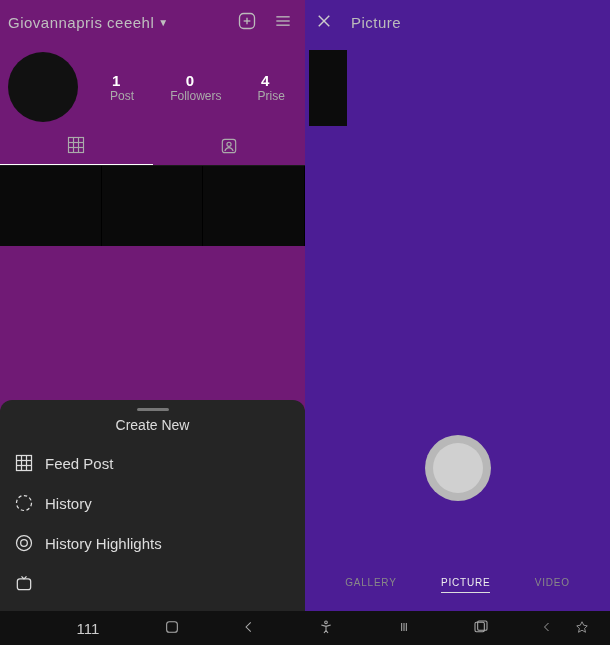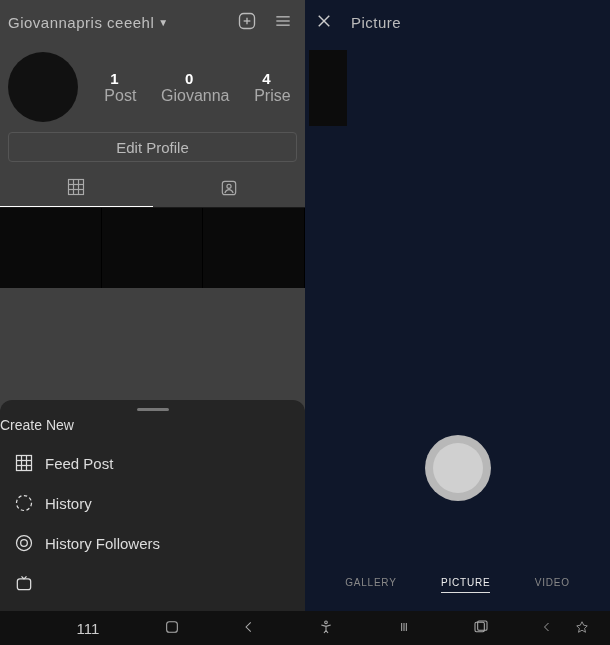--- a/index.html
+++ b/index.html
@@ -15,27 +15,27 @@
     }
     .screen {
       display: flex;
       height: 611px;
       position: relative;
     }
     .left-pane {
       width: 305px;
       height: 100%;
       position: relative;
-      background: #404040;
+      background: #701a75;
     }
     .right-pane {
       width: 305px;
       height: 100%;
       position: relative;
-      background: #0f172a;
+      background: #4c1d95;
     }
     
     .lp-header {
       display: flex;
       align-items: center;
       height: 44px;
       padding: 0 8px;
     }
     .username-drop {
       display: flex;
@@ -61,21 +61,21 @@
       margin-left: 8px;
     }
     .stats {
       flex: 1;
       display: flex;
       justify-content: space-around;
       padding: 0 8px;
     }
     .stat { text-align: center; }
     .stat-num { color: #fff; font-weight: 600; font-size: 15px; }
-    .stat-lbl { color: #aaa; font-size: 16px; padding-left: 12px; }
+    .stat-lbl { color: #aaa; font-size: 12px; padding-left: 12px; }
     
     .bio { padding: 4px 10px 8px 10px; color: #aaa; font-size: 12px; line-height: 1.3; }
     
     .edit-btn {
       margin: 6px 8px;
       border: 1px solid #555;
       border-radius: 4px;
       height: 30px;
       display: flex;
       align-items: center;
@@ -110,21 +110,21 @@
       border-radius: 12px 12px 0 0;
       padding-bottom: 8px;
     }
     .handle {
       width: 32px; height: 3px;
       background: #777;
       border-radius: 2px;
       margin: 8px auto 6px auto;
     }
     .sheet-title {
-      text-align: left;
+      text-align: center;
       color: #ddd;
       font-size: 14px;
       padding-bottom: 10px;
     }
     .sheet-item {
       display: flex;
       align-items: center;
       padding: 10px 14px;
       gap: 11px;
     }
@@ -241,33 +241,30 @@
 
     <div class="stats-row">
       <div class="avatar-ph"></div>
       <div class="stats">
         <div class="stat">
           <div class="stat-num">1</div>
           <div class="stat-lbl">Post</div>
         </div>
         <div class="stat">
           <div class="stat-num">0</div>
-          <div class="stat-lbl">Giovanna</div>
+          <div class="stat-lbl">Followers</div>
         </div>
         <div class="stat">
           <div class="stat-num">4</div>
           <div class="stat-lbl">Prise</div>
         </div>
       </div>
     </div>
 
 
-    <div class="edit-btn">
-      <span>Edit Profile</span>
-    </div>
 
     <div class="ptabs">
       <div class="ptab active">
         <svg width="20" height="20" viewBox="0 0 24 24" fill="none" stroke-width="1.4">
             <rect x="3" y="3" width="18" height="18"></rect>
             <line x1="9" y1="3" x2="9" y2="21"></line>
             <line x1="15" y1="3" x2="15" y2="21"></line>
             <line x1="3" y1="9" x2="21" y2="9"></line>
             <line x1="3" y1="15" x2="21" y2="15"></line>
           </svg>
@@ -305,21 +302,21 @@
         <svg width="20" height="20" viewBox="0 0 24 24" stroke-width="1.5">
             <circle cx="12" cy="12" r="9" stroke-dasharray="4 3"></circle>
           </svg>
         <span>History</span>
       </div>
       <div class="sheet-item">
         <svg width="20" height="20" viewBox="0 0 24 24" stroke-width="1.5">
             <circle cx="12" cy="12" r="9"></circle>
             <circle cx="12" cy="12" r="4"></circle>
           </svg>
-        <span>History Followers</span>
+        <span>History Highlights</span>
       </div>
       <div class="sheet-item">
         <svg width="20" height="20" viewBox="0 0 24 24" stroke-width="1.5">
             <rect x="4" y="7" width="16" height="13" rx="3"></rect>
             <path d="M9 4l3 3 3-3"></path>
           </svg>
       </div>
     </div>
   </div>
 

